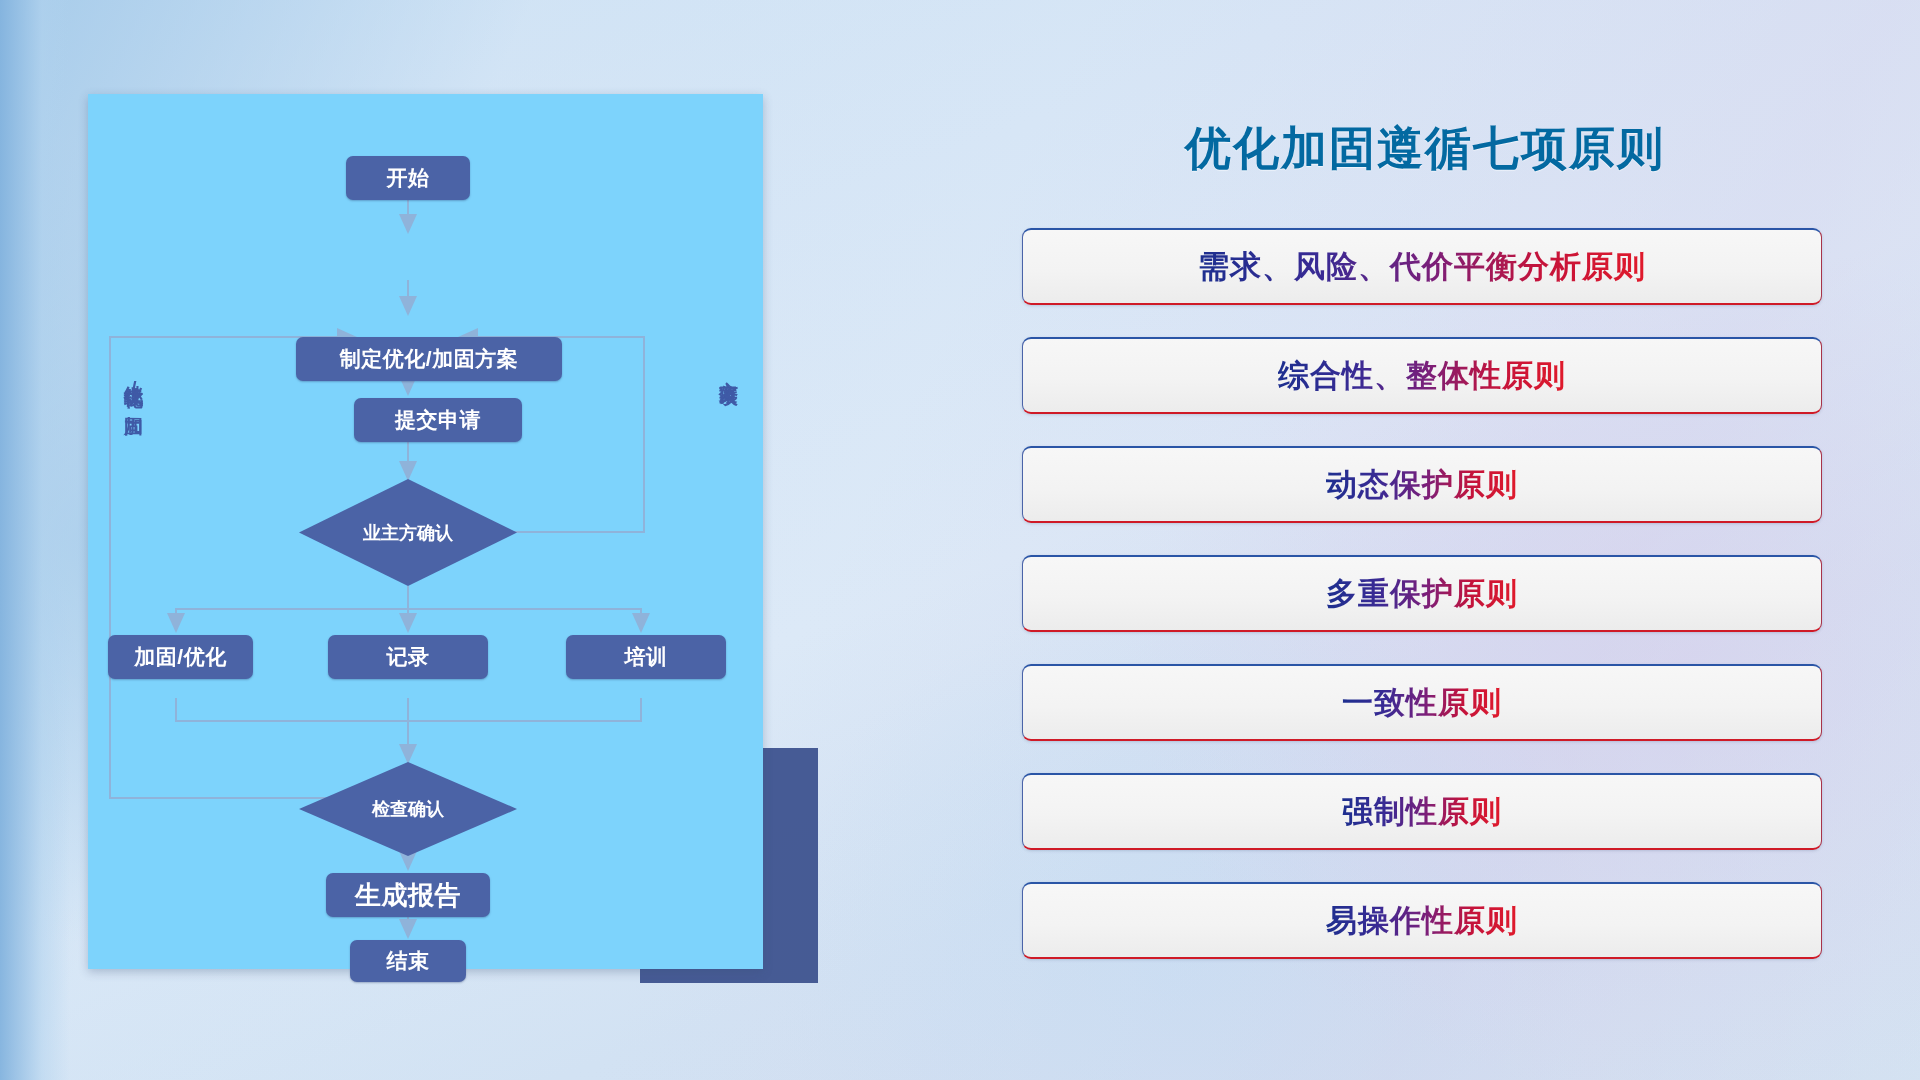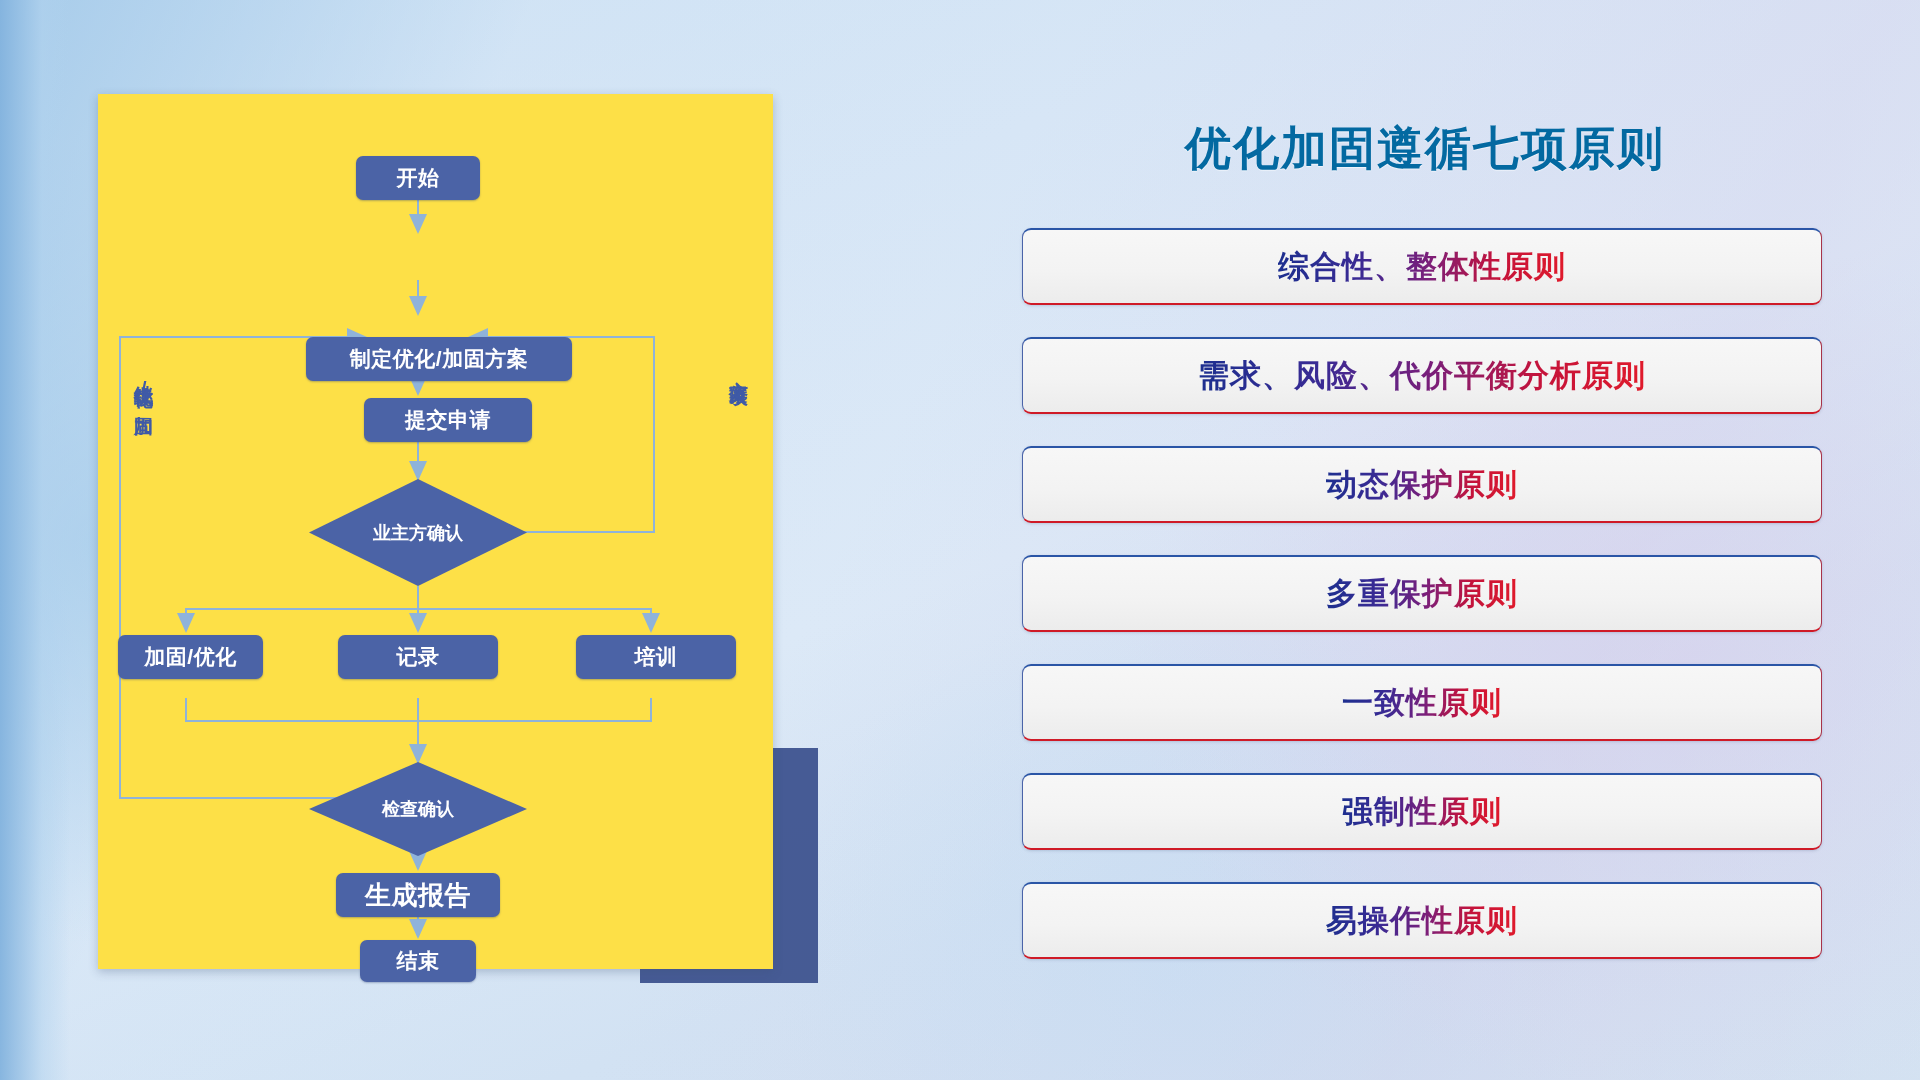--- a/index.html
+++ b/index.html
@@ -18,22 +18,22 @@
   }
   .bg-lightcol { position:absolute; left:0; top:0; width:70px; height:100%;
     background:linear-gradient(90deg, rgba(131,179,222,0.95) 0%, rgba(176,210,238,0.5) 60%, rgba(200,224,244,0) 100%); }
 
   
   .flow-shadow {
     position:absolute; left:640px; top:748px; width:178px; height:235px;
     background:#3a4f8c; opacity:0.92;
   }
   .flow-card {
-    position:absolute; left:98px; top:94px; width:675px; height:875px;
-    background:#fde047;
+    position:absolute; left:88px; top:94px; width:675px; height:875px;
+    background:#7dd3fc;
     box-shadow:0 3px 9px rgba(60,80,120,0.30);
   }
   .flow-inner { position:absolute; inset:0; }
 
   .node {
     position:absolute;
     background:#4b63a6;
     color:#ffffff;
     border-radius:7px;
     display:flex; align-items:center; justify-content:center;
@@ -188,25 +188,25 @@
   </div>
 </div>
 
 <div class="right-panel">
 
   <div class="panel-title">优化加固遵循七项原则</div>
 
   <div class="items">
 
     <div class="pitem">
+      <span class="pitem-text">需求、风险、代价平衡分析原则</span>
+    </div>
+
+    <div class="pitem">
       <span class="pitem-text">综合性、整体性原则</span>
-    </div>
-
-    <div class="pitem">
-      <span class="pitem-text">需求、风险、代价平衡分析原则</span>
     </div>
 
     <div class="pitem">
       <span class="pitem-text">动态保护原则</span>
     </div>
 
     <div class="pitem">
       <span class="pitem-text">多重保护原则</span>
     </div>
 

